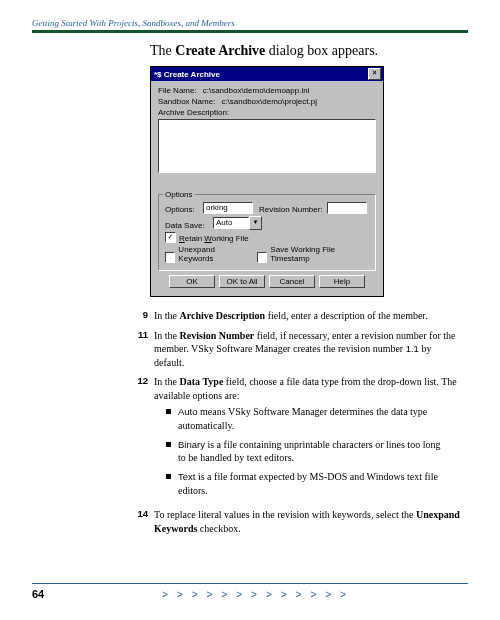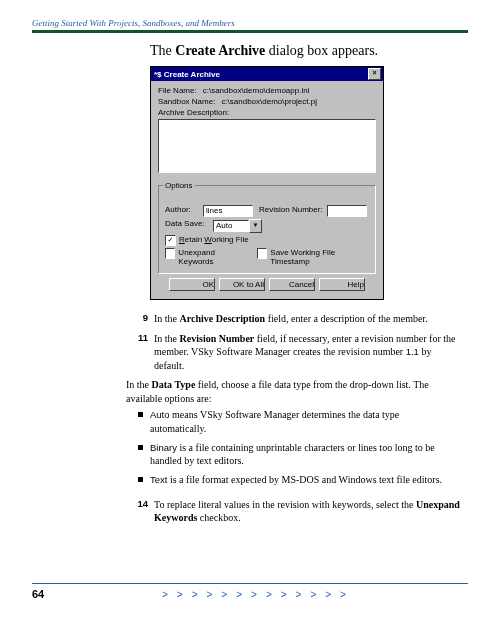--- a/index.html
+++ b/index.html
@@ -6,33 +6,33 @@
 .page{width:500px;height:620px;box-sizing:border-box;padding:18px 32px 22px 32px;position:relative}
 .hdr{color:#2a5fa5;font-size:9px;font-style:italic;border-bottom:3px solid #14532d;padding-bottom:2px;margin-bottom:10px}
 .lead{margin:0 0 7px 118px;font-size:14px}
 .lead b{font-weight:bold}
 .dialog-wrap{margin-left:118px;margin-bottom:12px}
 .win{width:232px;background:#c0c0c0;border:1px solid #000;font-family:'MS Sans Serif',Arial,sans-serif;font-size:8px}
 .tbar{background:#000080;color:#fff;display:flex;align-items:center;padding:1px 2px;font-weight:bold;font-size:8px}
 .tbar-title{flex:1;padding-left:1px}
 .xbtn{width:11px;height:10px;background:#c0c0c0;border:1px solid #fff;border-right-color:#404040;border-bottom-color:#404040;font-size:7px;line-height:8px;text-align:center;color:#000;font-weight:bold}
 .body{padding:5px 7px 3px 7px}
-.row{display:flex;align-items:flex-start;margin-bottom:2px}
+.row{display:flex;align-items:flex-end;margin-bottom:2px}
 .lbl{font-size:8px;color:#000}
 .val{font-size:8px;color:#000;margin-left:6px}
 .ta{width:100%;height:54px;background:#fff;border:1px solid #808080;border-top-color:#404040;border-left-color:#404040;border-right-color:#fff;border-bottom-color:#fff;box-sizing:border-box;margin-top:2px}
-.grp{border:1px solid #808080;border-right-color:#fff;border-bottom-color:#fff;padding:16px 6px 5px 6px;margin-top:12px;position:relative}
+.grp{border:1px solid #808080;border-right-color:#fff;border-bottom-color:#fff;padding:4px 6px 5px 6px;margin-top:21px;position:relative}
 .grp-title{position:absolute;top:-5px;left:4px;background:#c0c0c0;padding:0 2px;font-size:8px}
 .inp{background:#fff;border:1px solid #808080;border-top-color:#404040;border-left-color:#404040;border-right-color:#fff;border-bottom-color:#fff;height:12px;font-size:8px;padding:0 2px;box-sizing:border-box}
 .sel{display:inline-flex;align-items:center}
 .sel .inp{width:36px}
 .dd{width:11px;height:12px;background:#c0c0c0;border:1px solid #fff;border-right-color:#404040;border-bottom-color:#404040;font-size:6px;text-align:center;line-height:10px}
 .cb{width:9px;height:9px;background:#fff;border:1px solid #808080;border-top-color:#404040;border-left-color:#404040;border-right-color:#fff;border-bottom-color:#fff;margin-right:3px;font-size:7px;line-height:7px;text-align:center}
 .btns{display:flex;justify-content:center;gap:4px;padding:4px 0 5px 0}
-.btn{background:#c0c0c0;border:1px solid #fff;border-right-color:#404040;border-bottom-color:#404040;font-size:8px;padding:1px 0;width:44px;text-align:right}
+.btn{background:#c0c0c0;border:1px solid #fff;border-right-color:#404040;border-bottom-color:#404040;font-size:8px;padding:1px 0;width:44px;text-align:center}
 .steps{margin-left:94px}
 .step{display:flex;margin-bottom:6px;font-size:10px;line-height:1.35}
 .num{width:22px;text-align:right;font-family:Arial,sans-serif;font-weight:bold;font-size:9.5px;flex-shrink:0;padding-right:6px}
 .txt{flex:1;padding-right:8px}
 .bl{list-style:none;padding:0;margin:3px 10px 0 12px}
 .bl li{display:flex;margin-bottom:5px}
 .sq{width:5px;height:5px;background:#000;margin-right:7px;margin-top:4px;flex-shrink:0}
 .mono{font-family:Liberation Sans, sans-serif;font-size:9.5px}
 .ftr{position:absolute;bottom:20px;left:32px;right:32px;border-top:1px solid #2a5fa5;padding-top:4px;display:flex;align-items:center;font-family:Arial,sans-serif}
 .pn{font-weight:bold;font-size:11px;color:#000;width:70px}
@@ -62,22 +62,22 @@
           </div>
       <div class="row">
             <span class="lbl">Sandbox Name:</span>
             <span class="val">c:\sandbox\demo\project.pj</span>
           </div>
       <div class="lbl">Archive Description:</div>
       <div class="ta"></div>
       <div class="grp">
         <span class="grp-title">Options</span>
         <div class="row" style="margin-top:3px">
-          <span class="lbl" style="width:38px">Author:</span>
-          <span class="inp" style="width:50px">lines</span>
+          <span class="lbl" style="width:38px">Options:</span>
+          <span class="inp" style="width:50px">orking</span>
           <span class="lbl" style="margin-left:6px">Revision Number:</span>
           <span class="inp" style="width:40px;margin-left:4px"></span>
         </div>
         <div class="row">
           <span class="lbl" style="width:48px">Data Save:</span>
           <span class="sel">
                 <span class="inp">Auto</span>
                 <span class="dd">▼</span>
               </span>
         </div>
@@ -105,20 +105,21 @@
 <div class="steps" id="steps">
       <div class="step">
         <span class="num">9</span>
         <div class="txt">In the <b>Archive Description</b> field, enter a description of the member.</div>
       </div>
       <div class="step">
         <span class="num">11</span>
         <div class="txt">In the <b>Revision Number</b> field, if necessary, enter a revision number for the member. VSky Software Manager creates the revision number <span class="mono">1.1</span> by default.</div>
       </div>
       <div class="step">
+        <span class="num">12</span>
         <div class="txt">In the <b>Data Type</b> field, choose a file data type from the drop-down list. The available options are:<ul class="bl">
             <li>
               <span class="sq"></span>
               <span><span class="mono">Auto</span> means VSky Software Manager determines the data type automatically.</span>
             </li>
             <li>
               <span class="sq"></span>
               <span><span class="mono">Binary</span> is a file containing unprintable characters or lines too long to be handled by text editors.</span>
             </li>
             <li>

